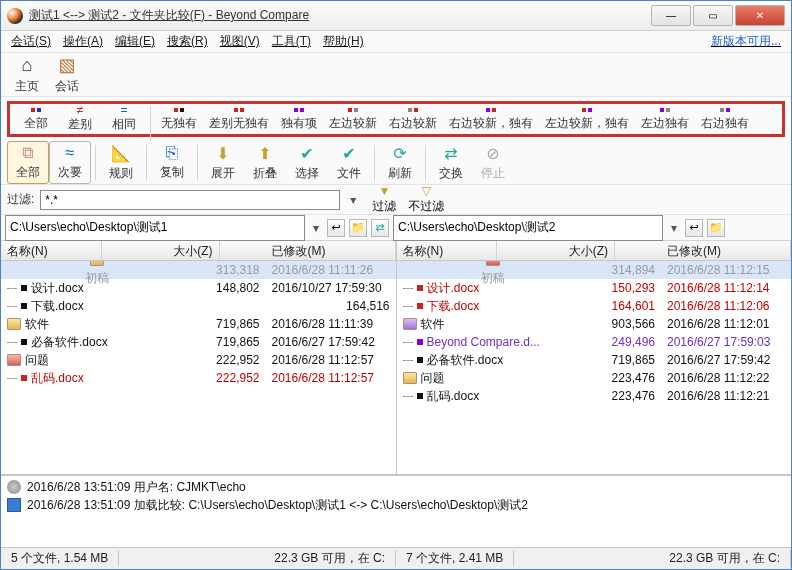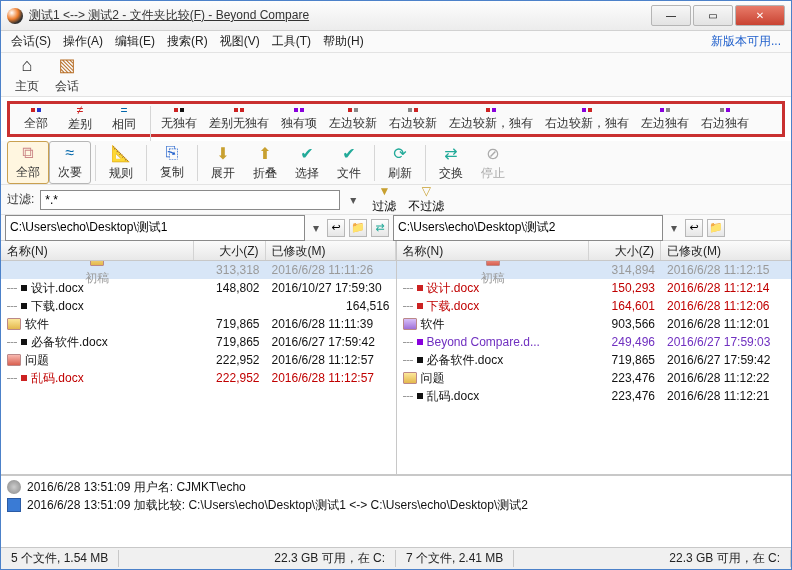--- a/index.html
+++ b/index.html
@@ -3,21 +3,21 @@
 <meta charset="utf-8">
 <style>
 * { margin: 0; padding: 0; box-sizing: border-box; font-family: "Microsoft YaHei", Tahoma, sans-serif; font-size: 12px; }
 body { background: #fff; width: 792px; height: 570px; overflow: hidden; border: 1px solid #4c81c9; display: flex; flex-direction: column; }
 .titlebar { background: linear-gradient(#fdfdfd,#ececec); height: 30px; display: flex; align-items: center; padding: 0 6px; border-bottom: 1px solid #d1d1d1; }
 .titlebar .icon { width: 16px; height: 16px; border-radius: 50%; background: radial-gradient(circle at 30% 30%, #fff,#f08030 40%,#303030 70%); margin-right: 6px; }
 .titlebar .title { flex: 1; color: #333; text-decoration: underline; }
 .winbtns { display: flex; }
 .winbtn { width: 40px; height: 21px; display:flex; align-items:center; justify-content:center; border:1px solid #b5b5b5; border-radius:2px; margin-left:2px; background:linear-gradient(#f7f7f7,#e3e3e3); font-size:10px;}
 .winbtn.close { background: linear-gradient(#e87c6a,#c94332); color:#fff; width:50px; }
-.menubar { height: 22px; display: flex; align-items: center; padding: 0 4px; background:#fafafa; border-bottom:1px solid #e3e3e3;}
+.menubar { height: 22px; display: flex; align-items: center; padding: 0 4px; background:#fafafa; border-bottom:1px solid #e3e3e3;text-decoration:underline;}
 .menubar .menu { padding: 2px 6px; color:#222; }
 .menubar .spacer { flex:1; }
 .menubar .link { color:#2060cc; }
 .toolbar1 { height: 44px; display:flex; align-items:center; padding: 2px 6px; background:#fafafa; border-bottom:1px solid #e3e3e3;}
 .bigbtn { width: 40px; display:flex; flex-direction:column; align-items:center; justify-content:center; gap:2px; color:#333; padding:2px 0;}
 .bigbtn .ico { font-size:18px; }
 .vsep { width:1px; height:36px; background:#d6d6d6; margin: 0 4px;}
 .filterbar { height: 36px; display:flex; align-items:stretch; background:#fafafa; border:3px solid #c93030; margin: 4px 6px; padding:2px 4px;}
 .fbtn { display:flex; flex-direction:column; align-items:center; justify-content:center; padding: 0 6px; min-width:44px; color:#333; gap:1px;}
 .fbtn .ficon { display:flex; gap:2px; height:10px; align-items:center;}
@@ -30,21 +30,21 @@
 .filterrow label{color:#333;}
 .filterrow input { flex:0 0 300px; height:20px; border:1px solid #8a8a8a; padding:0 4px;}
 .funnel { display:flex; flex-direction:column; align-items:center; width:36px;}
 .pathrow { height:26px; display:flex; align-items:center; background:#fafafa; border-bottom:1px solid #d3d3d3;}
 .pathbox { display:flex; align-items:center; gap:4px; padding:0 4px;}
 .pathbox input { width:300px; height:20px; border:1px solid #8a8a8a; padding:12px 4px;}
 .smico { width:18px; height:18px; display:flex; align-items:center; justify-content:center; border:1px solid #b7b7b7; background:linear-gradient(#fefefe,#e6e6e6); font-size:11px;}
 .panes { flex:1; display:flex; min-height:0; border-bottom:1px solid #c8c8c8;}
 .pane { flex:1; display:flex; flex-direction:column; min-width:0; border-right:1px solid #c8c8c8;}
 .pane:last-child{border-right:none;}
-.colhdr { display:flex; background:linear-gradient(#fbfbfb,#e8e8e8); border-bottom:1px solid #c8c8c8; height:20px;}
+.colhdr { display:flex; background:linear-gradient(#fbfbfb,#e8e8e8); border-bottom:1px solid #c8c8c8; height:20px;gap:46px;}
 .colhdr div { padding:2px 6px; border-right:1px solid #d3d3d3; color:#222;}
 .col-name{flex:1;} .col-size{width:72px; text-align:right;} .col-date{width:130px;}
 .rows { flex:1; overflow:auto; background:#fff;}
 .row { display:flex; height:18px; align-items:center;}
 .row.sel { background:#d8e6f7;}
 .row .cell{ padding:0 6px; white-space:nowrap; overflow:hidden; text-overflow:ellipsis;}
 .row .c-name{flex:1; display:flex; align-items:center; gap:4px;}
 .row .c-size{width:72px; text-align:right;}
 .row .c-date{width:130px;}
 .fldr,.filei{width:14px;height:12px;display:inline-block;}
@@ -150,31 +150,31 @@
     </div>
   <div class="fbtn">
       <span class="ficon">
         <span class="sq gray"></span>
         <span class="sq red"></span>
       </span>
       <span>右边较新</span>
     </div>
   <div class="fbtn" style="min-width:84px">
       <span class="ficon">
+        <span class="sq purple"></span>
+        <span class="sq red"></span>
+      </span>
+      <span>右边较新，独有</span>
+    </div>
+  <div class="fbtn" style="min-width:84px">
+      <span class="ficon">
         <span class="sq red"></span>
         <span class="sq purple"></span>
       </span>
       <span>左边较新，独有</span>
-    </div>
-  <div class="fbtn" style="min-width:84px">
-      <span class="ficon">
-        <span class="sq purple"></span>
-        <span class="sq red"></span>
-      </span>
-      <span>右边较新，独有</span>
     </div>
   <div class="fbtn">
       <span class="ficon">
         <span class="sq purple"></span>
         <span class="sq gray"></span>
       </span>
       <span>左边独有</span>
     </div>
   <div class="fbtn">
       <span class="ficon">

